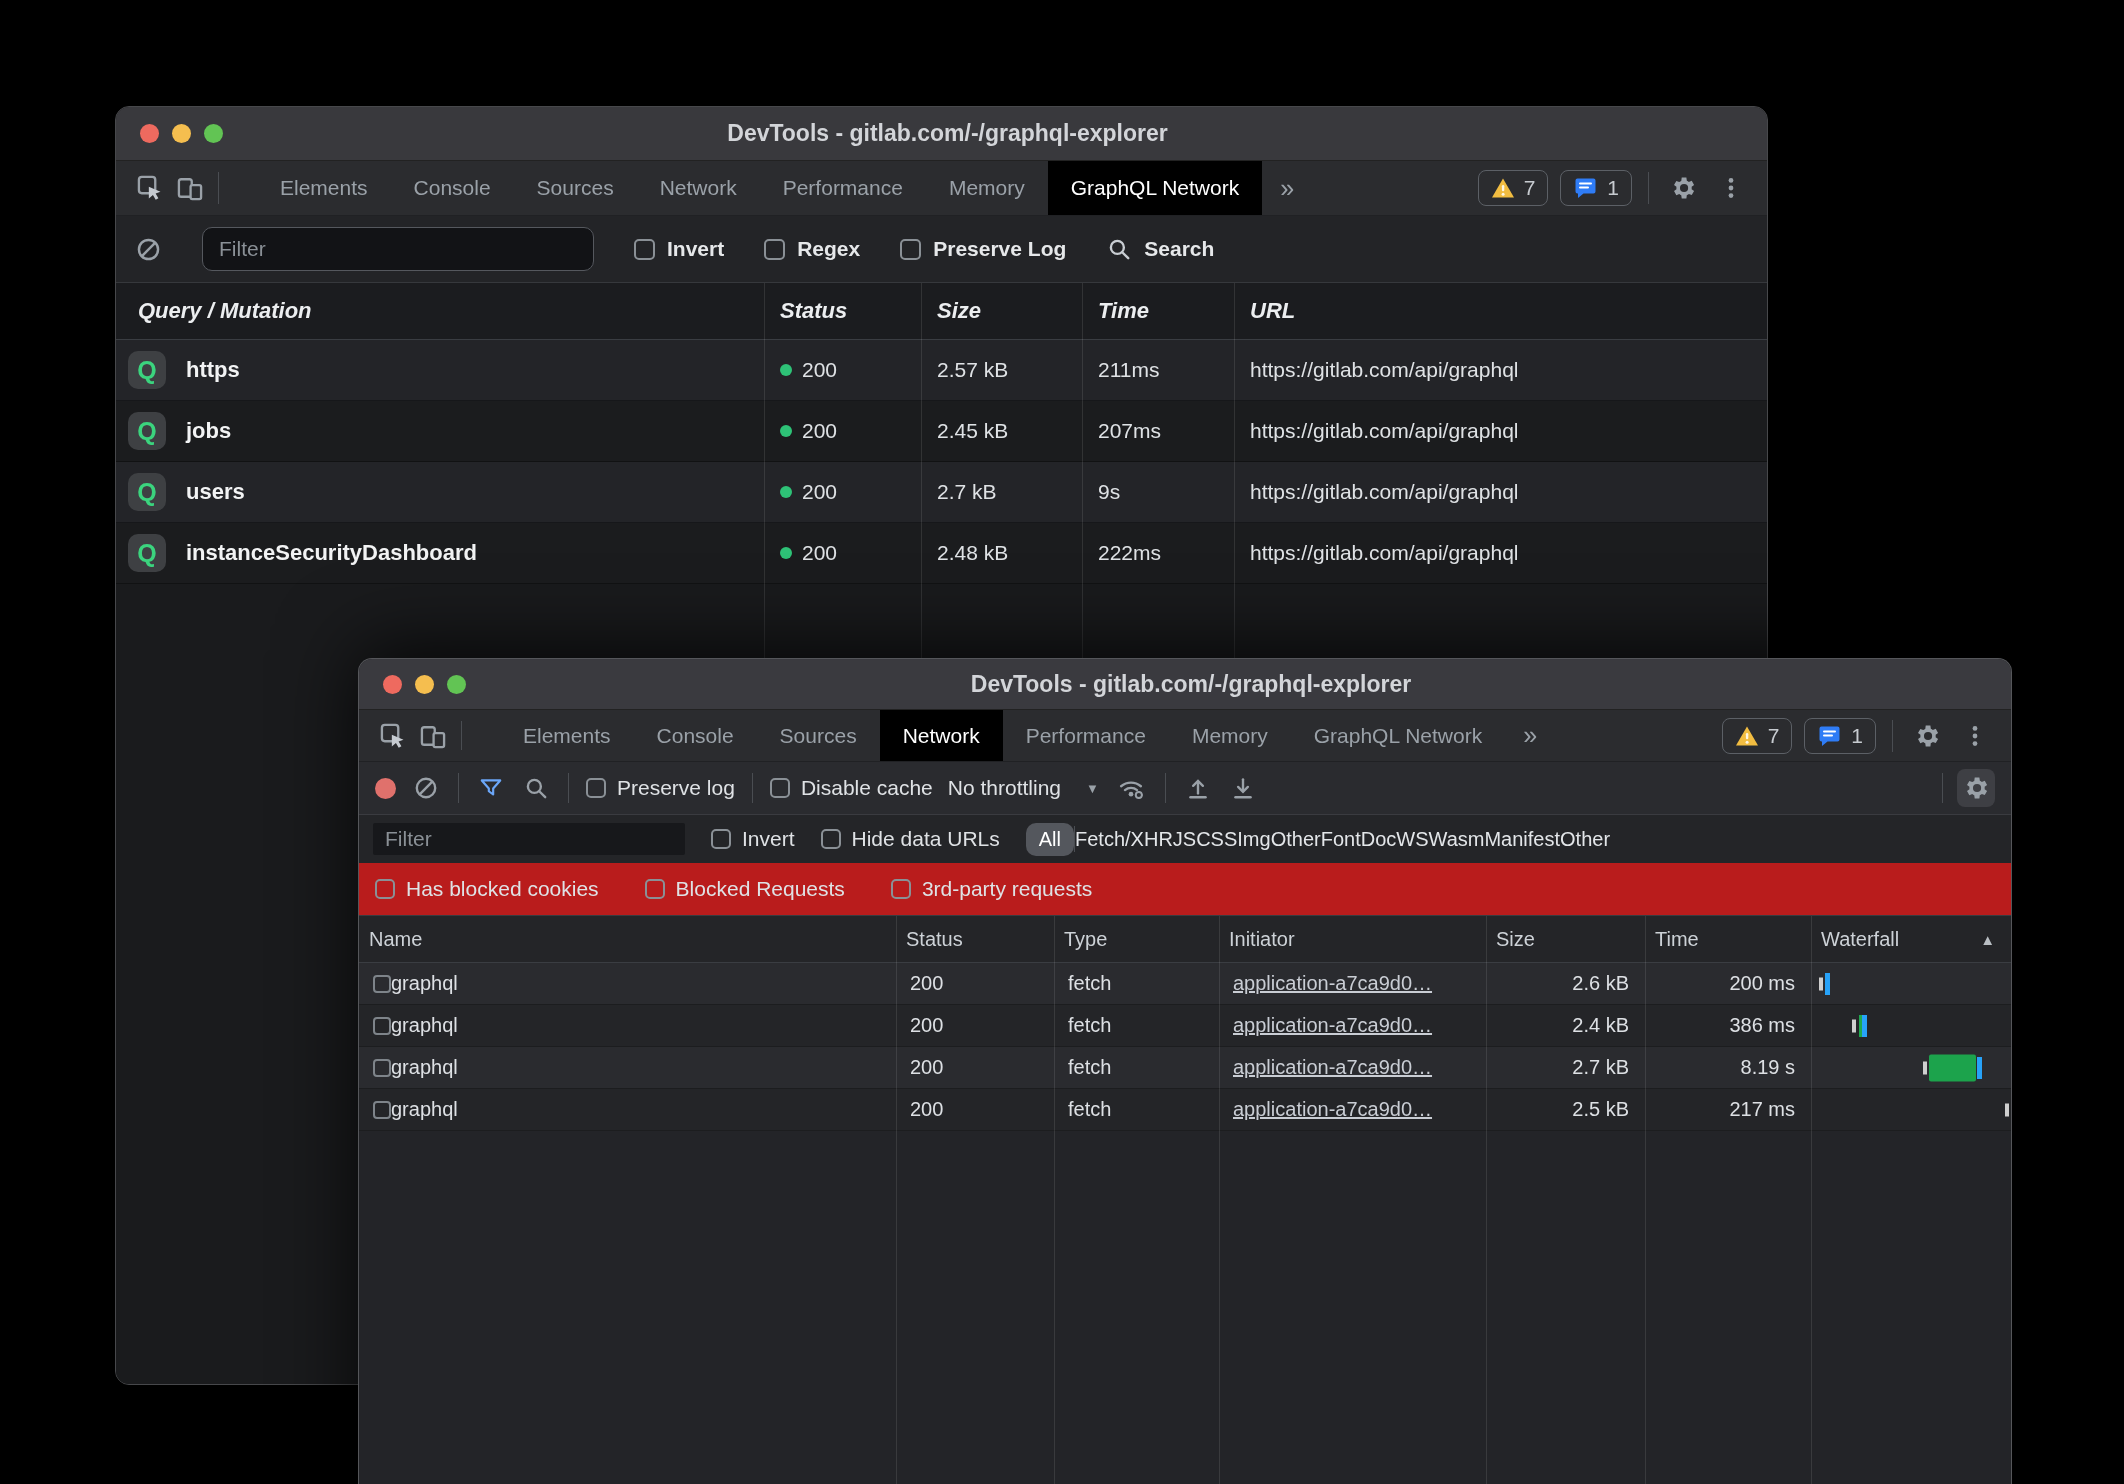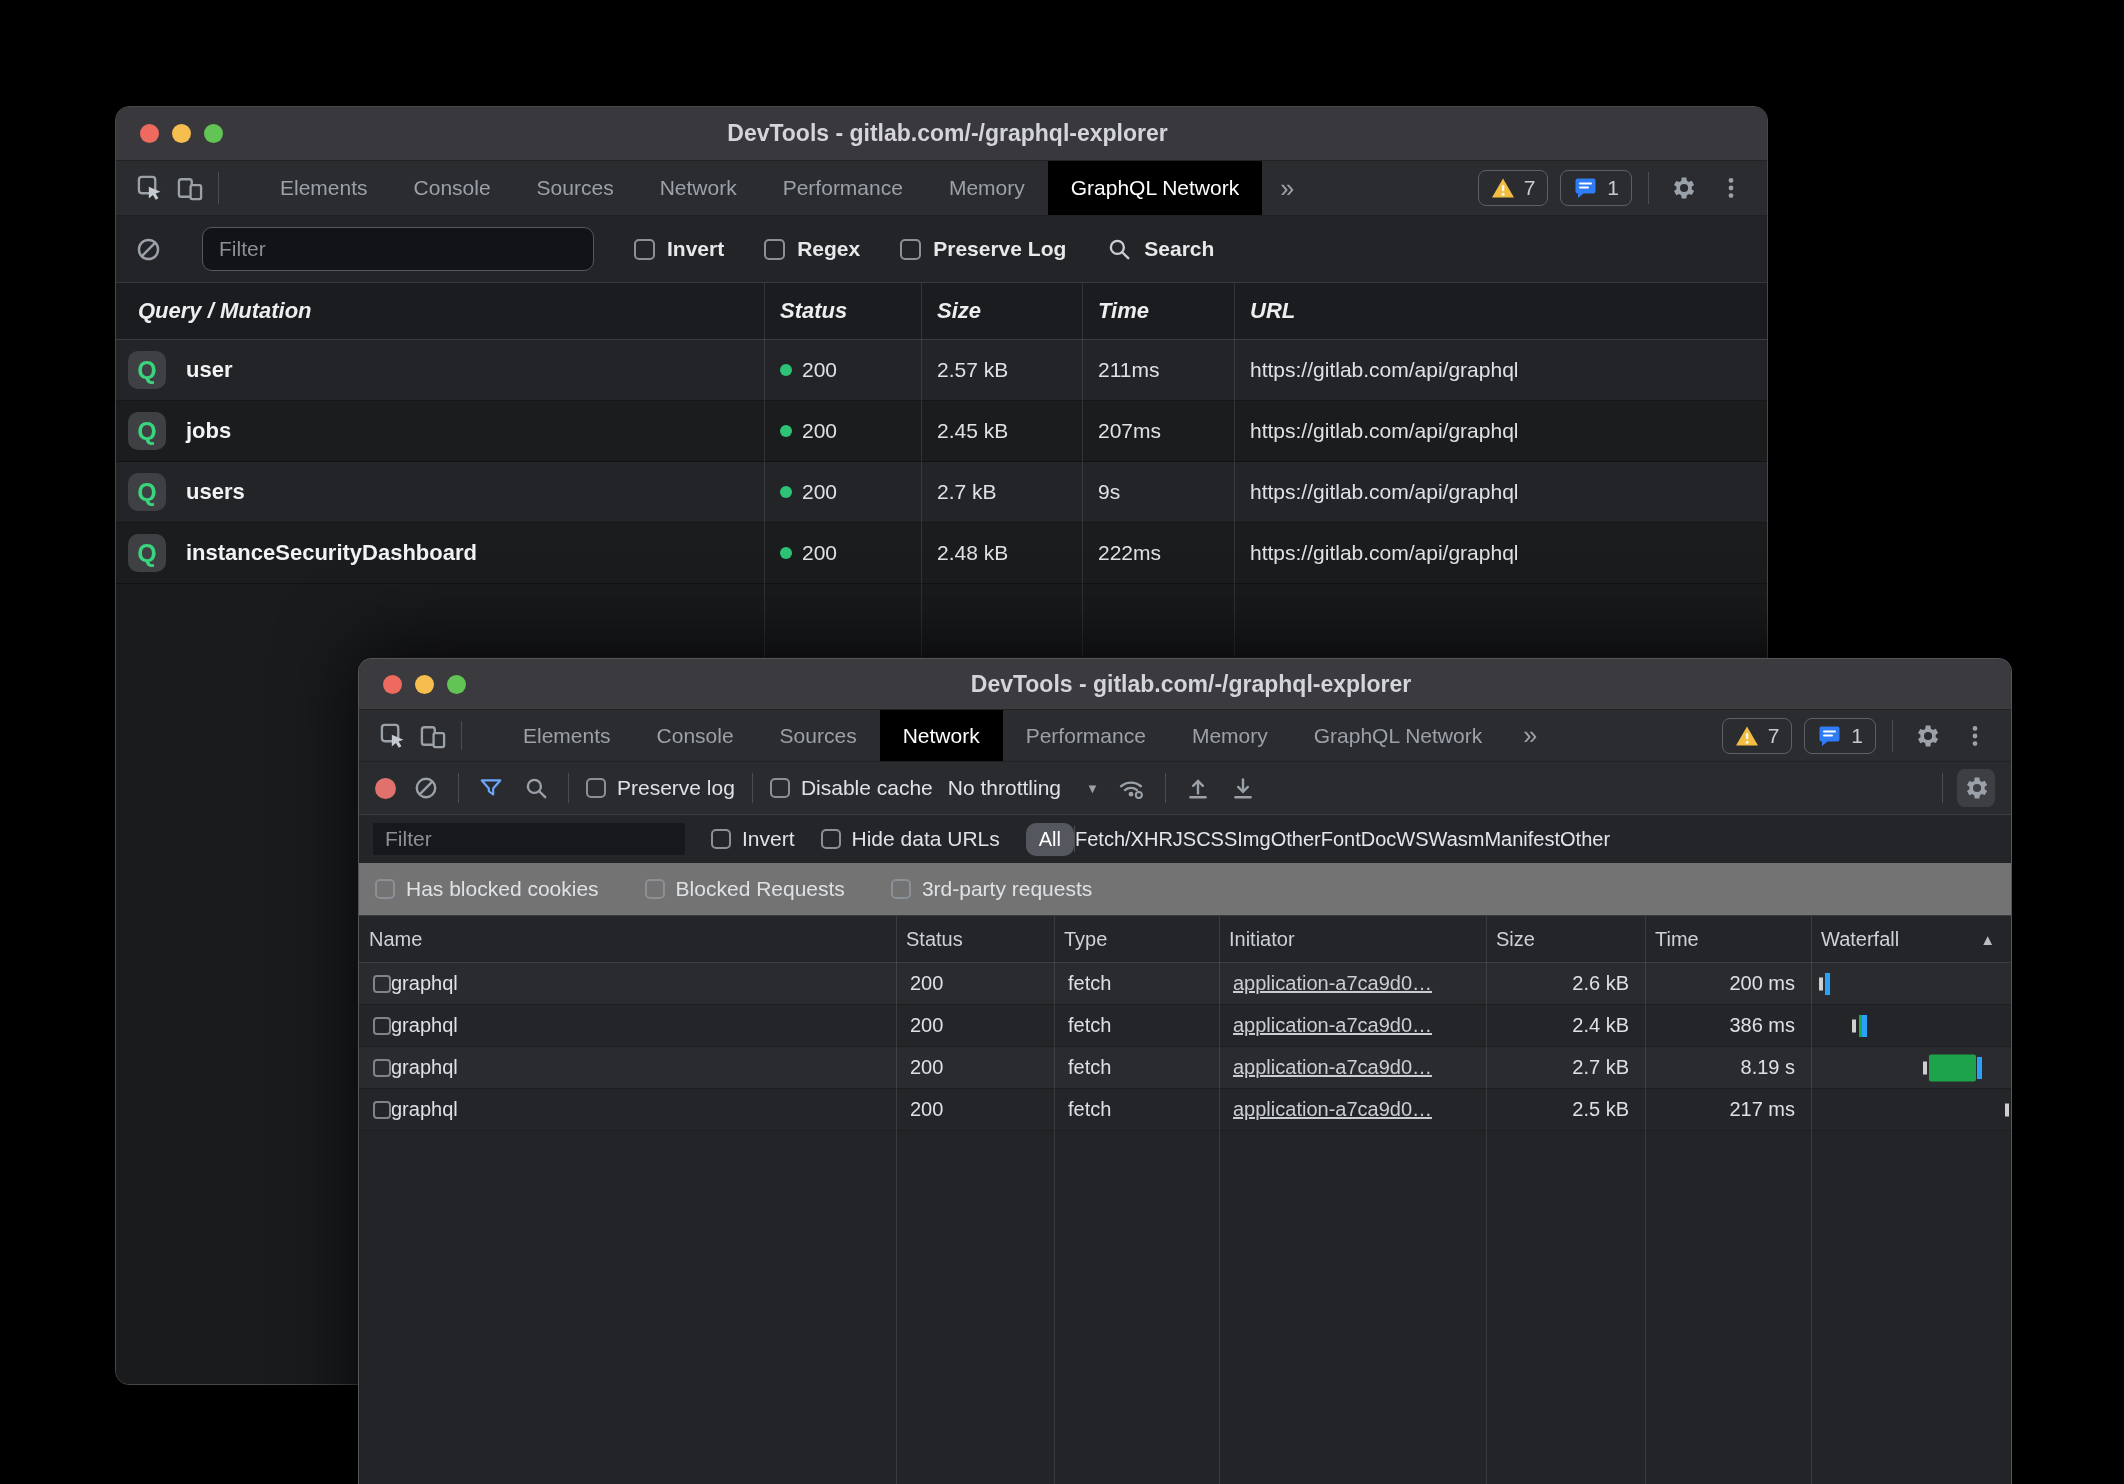--- a/index.html
+++ b/index.html
@@ -81,21 +81,21 @@
   .net-filter-input { width:312px; height:32px; background:#17181b; border:none; border-radius:2px;
                       color:#dfe2e5; font-size:21px; padding:0 12px; outline:none; }
   .net-filter-input::placeholder { color:#8a9096; }
   .nchk { width:20px; height:20px; border:2px solid #8a9096; border-radius:5px; flex:none; }
   .nlabel { font-size:21px; color:#dfe2e5; white-space:nowrap; }
   .chips { display:flex; align-items:center; }
   .chip { font-size:20px; color:#e3e6e9; white-space:nowrap; }
   .chip.active { background:#54575d; border-radius:10px; padding:5px 13px; color:#fff; }
   .chipdiv { width:1px; height:26px; background:#4a4d52; }
 
-  .netoptionsrow { height:53px; background:#737373; display:flex; align-items:center;
+  .netoptionsrow { height:53px; background:#b91c1c; display:flex; align-items:center;
                    gap:46px; padding:0 16px; border-bottom:1px solid #3a3b40; }
 
   .net-table { position:relative; height:573px; background:#232428; }
   .net-grid { display:grid; grid-template-columns:537px 158px 165px 267px 159px 166px 1fr; align-items:center; }
   .net-header { height:47px; background:#242528; border-bottom:1px solid #3a3d42;
                 font-size:20px; color:#cdd2d7; }
   .net-header > div { padding-left:10px; }
   .wf-head { display:flex; align-items:center; }
   .sort-arrow { margin-left:auto; padding-right:16px; font-size:15px; color:#b9bec3; }
   .net-row { height:42px; font-size:20px; color:#dde0e4; border-bottom:1px solid #1c1d1f; }
@@ -219,21 +219,21 @@
       <div>Query / Mutation</div>
       <div>Status</div>
       <div>Size</div>
       <div>Time</div>
       <div>URL</div>
     </div>
 
     <div class="gql-grid gql-row odd">
       <div class="cell-name">
         <span class="qbadge">Q</span>
-        <span>user</span>
+        <span>https</span>
       </div>
       <div class="cell-status">
           <span class="dot"></span>
         <span>200</span>
         </div>
       <div class="cell-pad">2.57 kB</div>
       <div class="cell-pad">211ms</div>
       <div class="cell-pad">https://gitlab.com/api/graphql</div>
     </div>
 

